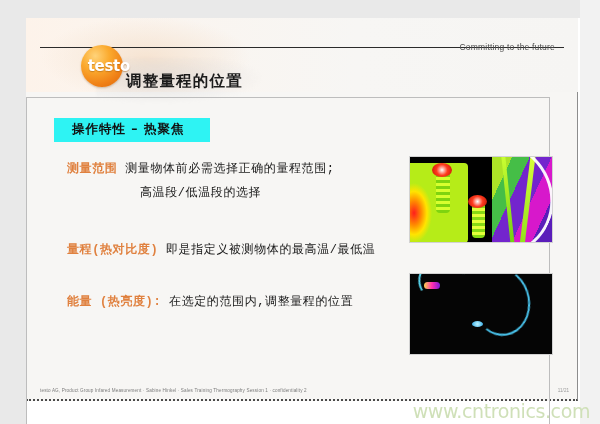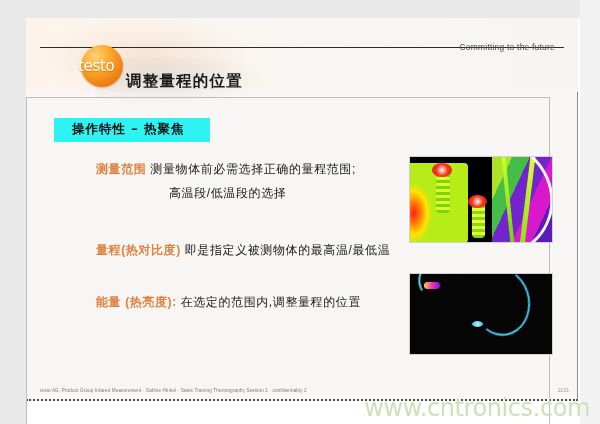--- a/index.html
+++ b/index.html
@@ -76,24 +76,24 @@
     border-radius: 50%;
     background:
       radial-gradient(circle at 34% 26%, #ffd37a 0%, #fbaa2e 34%, #ef7f16 70%, #d9660a 100%);
     box-shadow: 0 1px 2px rgba(120,70,10,0.30);
   }
   .testo-word {
     position: absolute;
     left: 52px;
     top: 39px;
     width: 52px;
-    text-align: left;
+    text-align: right;
     font-family: "DejaVu Sans", sans-serif;
     font-size: 15px;
-    font-weight: 400;
+    font-weight: 700;
     letter-spacing: -0.3px;
     color: #ffffff;
     text-shadow: 0 1px 1px rgba(150,85,10,0.45);
   }
   .tagline {
     position: absolute;
     right: 22px;
     top: 12px;
     font-size: 8.5px;
     color: #4e4e4e;
@@ -136,27 +136,26 @@
     font-size: 12.5px;
     font-weight: 700;
     color: #111111;
     letter-spacing: 1px;
     white-space: nowrap;
   }
 
   
   .para {
     position: absolute;
-    font-family: Liberation Sans, sans-serif;
+    font-family: Liberation Mono, monospace;
     font-size: 12px;
     color: #1a1a1a;
     letter-spacing: 0.6px;
     white-space: nowrap;
     line-height: 1.55;
-    margin-left: 29px;
   }
   .kw { color: #e0813f; font-weight: 700; }
   .p1      { left: 40px; top: 62px; }
   .p1-cont { left: 113px; top: 86px; }
   .p2      { left: 40px; top: 143px; }
   .p3      { left: 40px; top: 195px; }
 
   
   .thermo {
     position: absolute;
@@ -276,21 +275,21 @@
     font-size: 4.6px;
     color: #9a9a9a;
   }
 
   
   .watermark {
     position: absolute;
     right: 10px;
     bottom: 2px;
     font-family: "DejaVu Sans", sans-serif;
-    font-size: 24px;
+    font-size: 19px;
     color: #cfe0b8;
     letter-spacing: -0.4px;
   }
 </style>
 </head>
 <body>
 
 <div id="page">
 
   <div class="margin-band margin-left"></div>

